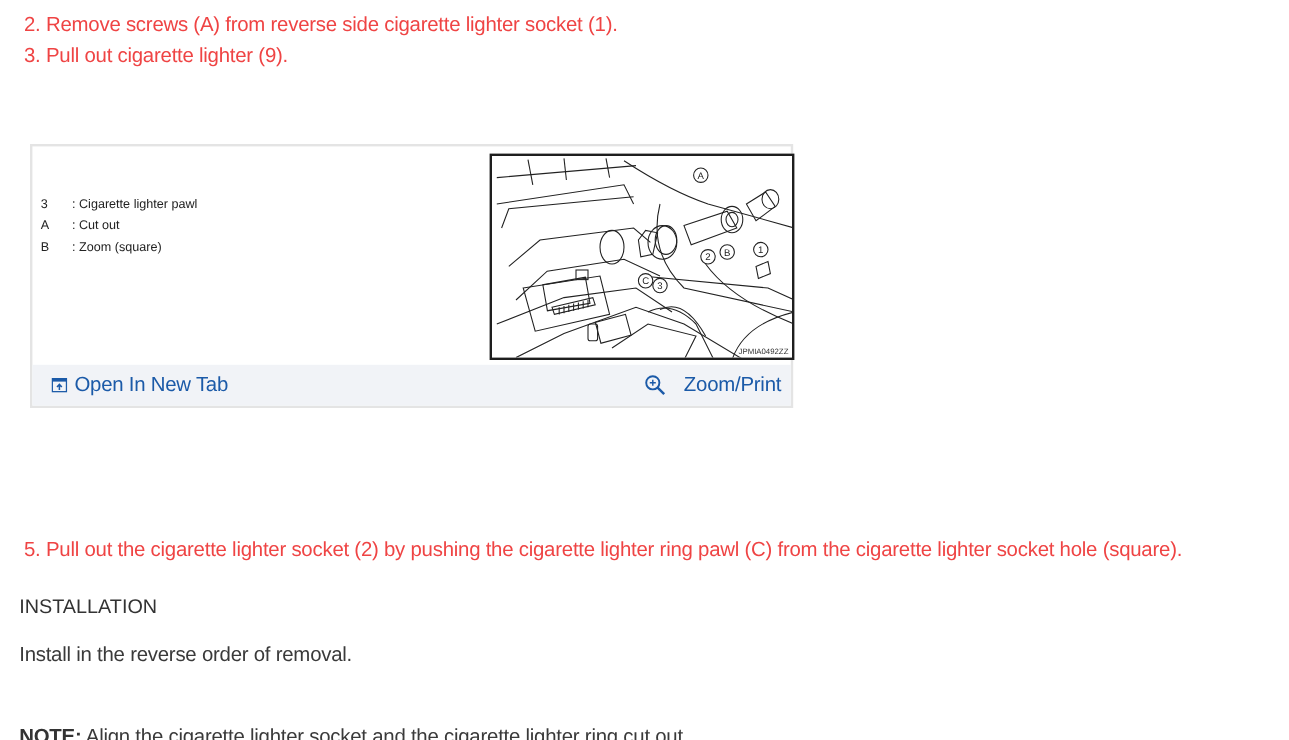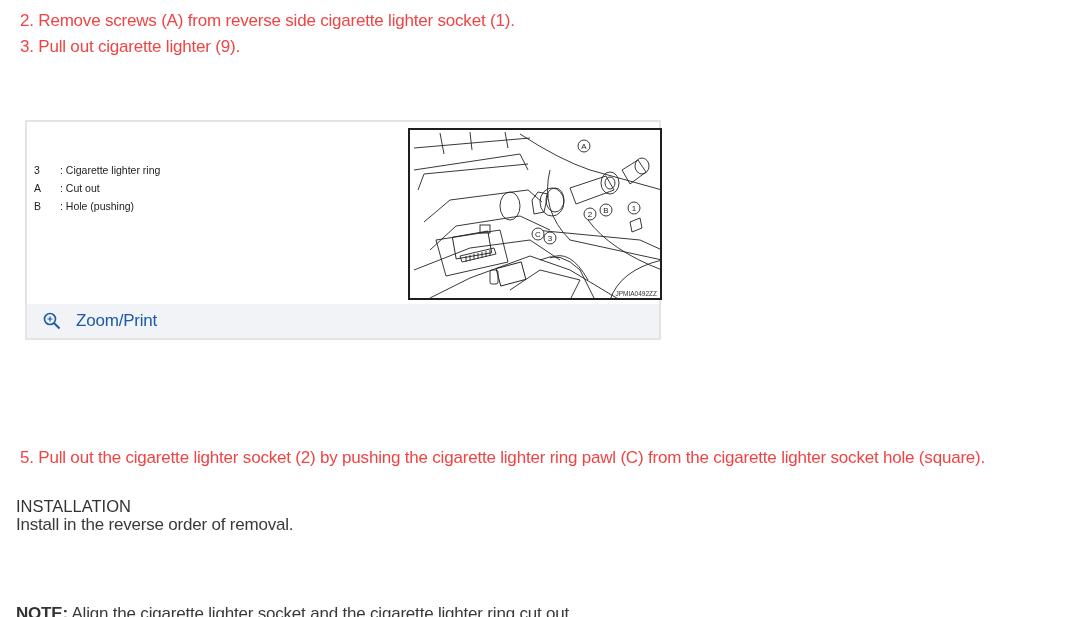--- a/index.html
+++ b/index.html
@@ -42,29 +42,29 @@
 </head>
 <body>
 
 <div class="step" style="top:11px">2. Remove screws (A) from reverse side cigarette lighter socket (1).</div>
 <div class="step" style="top:37px">3. Pull out cigarette lighter (9).</div>
 
 <div class="card">
   <div class="legend">
     <div class="legend-row">
       <span class="legend-key">3</span>
-      <span>: Cigarette lighter ring</span>
+      <span>: Cigarette lighter pawl</span>
     </div>
     <div class="legend-row">
       <span class="legend-key">A</span>
       <span>: Cut out</span>
     </div>
     <div class="legend-row">
       <span class="legend-key">B</span>
-      <span>: Hole (pushing)</span>
+      <span>: Zoom (square)</span>
     </div>
   </div>
 
   <div class="figure">
     <svg width="254" height="172" viewBox="0 0 254 172">
       <g fill="none" stroke="#222" stroke-width="0.9">
         <path d="M4 18 L120 8"></path>
           <path d="M30 3 L34 24"></path>
           <path d="M60 2 L62 20"></path>
           <path d="M95 2 L98 18"></path>
@@ -112,30 +112,38 @@
         <circle cx="180" cy="84" r="6"></circle>
           <text x="180" y="87" fill="#222" stroke="none">2</text>
         <circle cx="140" cy="108" r="6"></circle>
           <text x="140" y="111" fill="#222" stroke="none">3</text>
       </g>
     </svg>
     <span class="fig-code">JPMIA0492ZZ</span>
   </div>
 
   <div class="card-footer">
+    <a class="link">
+      <svg width="13" height="12" viewBox="0 0 13 12">
+        <rect x="0.5" y="0.5" width="12" height="11" fill="none" stroke="#1b5aa8" stroke-width="1.3"></rect>
+        <rect x="0.5" y="0.5" width="12" height="2.5" fill="#1b5aa8"></rect>
+        <path d="M6.5 10 V5.5 M4.5 7.5 L6.5 5.3 L8.5 7.5" fill="none" stroke="#1b5aa8" stroke-width="1.3"></path>
+      </svg>
+      <span>Open In New Tab</span>
+    </a>
     <a class="link" style="gap:15px">
       <svg width="18" height="18" viewBox="0 0 18 18">
         <circle cx="7" cy="7" r="5.5" fill="none" stroke="#1b5aa8" stroke-width="1.6"></circle>
         <path d="M11 11 L16.5 16.5" stroke="#1b5aa8" stroke-width="2"></path>
         <path d="M7 4.5 V9.5 M4.5 7 H9.5" stroke="#1b5aa8" stroke-width="1.2"></path>
       </svg>
       <span>Zoom/Print</span>
     </a>
   </div>
 </div>
 
 <div class="step" style="top:448px">5. Pull out the cigarette lighter socket (2) by pushing the cigarette lighter ring pawl (C) from the cigarette lighter socket hole (square).</div>
 
 <div class="heading">INSTALLATION</div>
-<div class="para" style="top:515px">Install in the reverse order of removal.</div>
+<div class="para" style="top:536px">Install in the reverse order of removal.</div>
 <div class="para" style="top:604px">
   <span class="bold">NOTE:</span><span> Align the cigarette lighter socket and the cigarette lighter ring cut out.</span>
 </div>
 
 </body></html>

